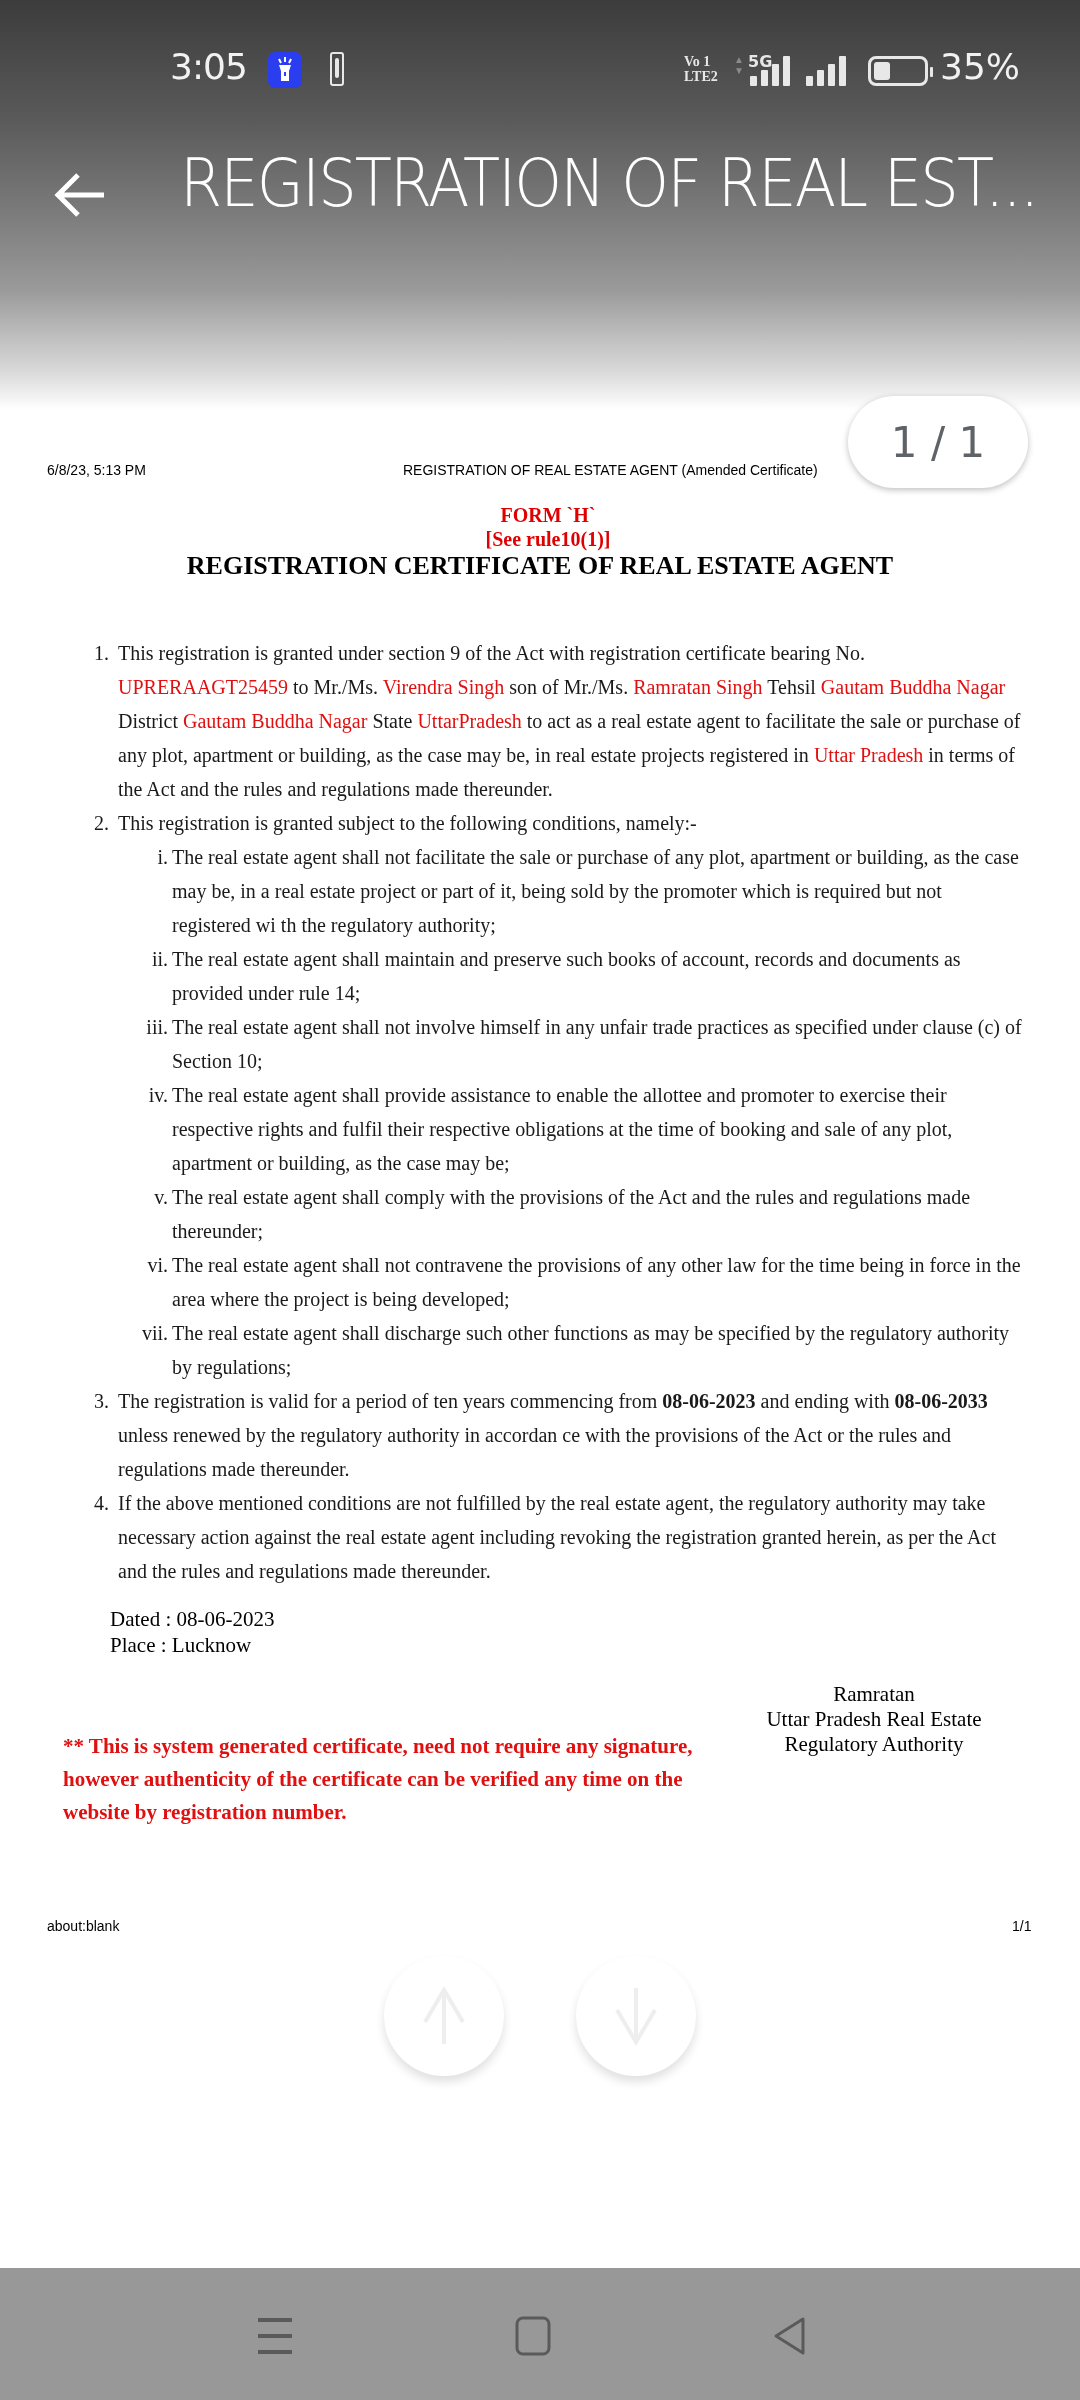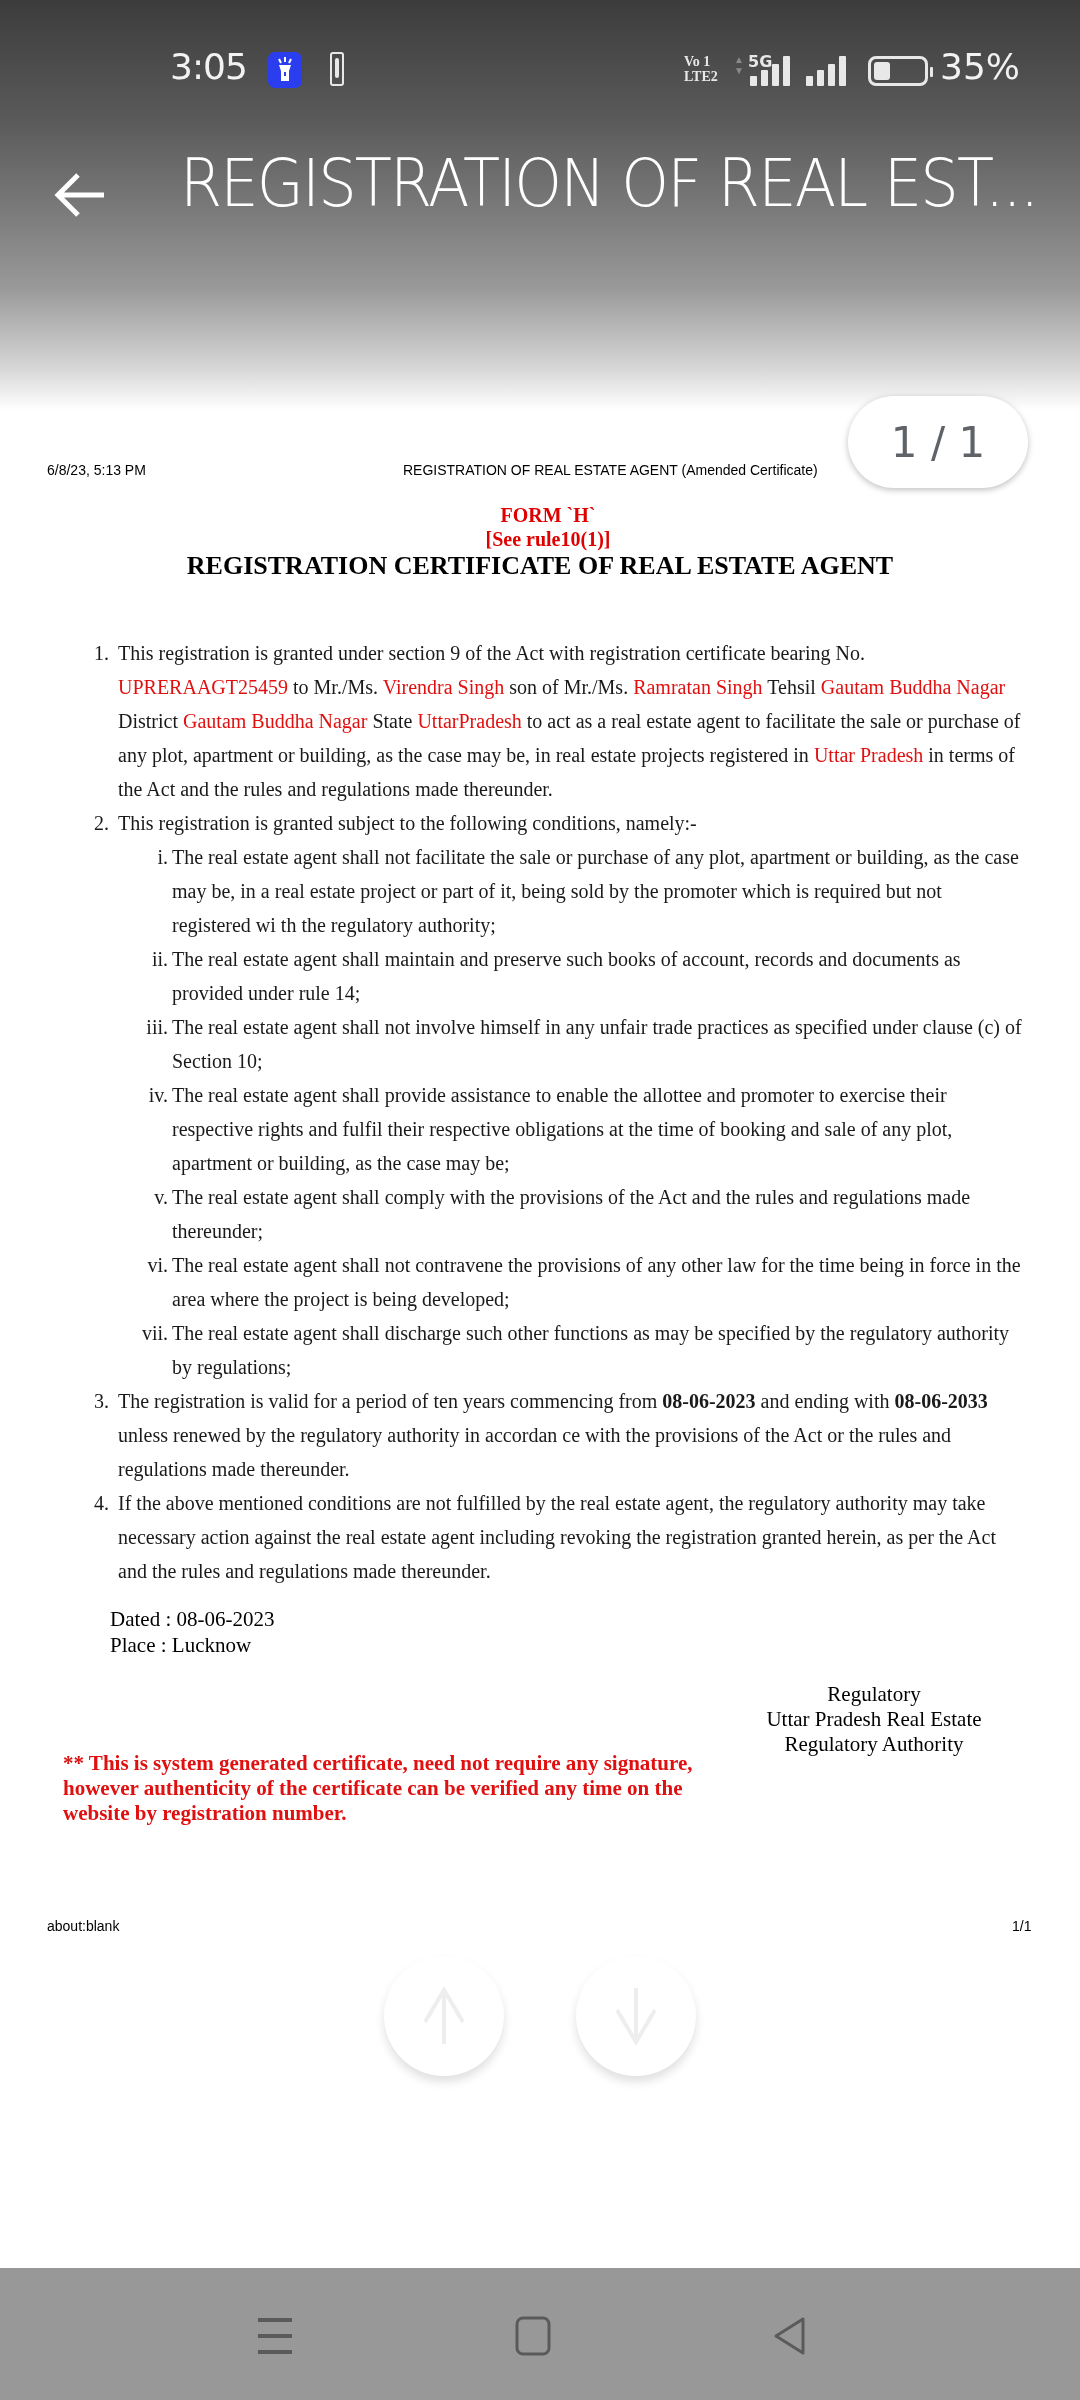--- a/index.html
+++ b/index.html
@@ -38,21 +38,21 @@
 
   .body-text { position:absolute; left:94px; top:636px; width:930px; font-size:20px; line-height:34px; color:#1a1a1a; }
   .red { color:#e01010; }
   .item { position:relative; padding-left:24px; }
   .item .num { position:absolute; left:0; top:0; }
   .sub { position:relative; padding-left:78px; }
   .sub .rn { position:absolute; right:calc(100% - 74px); top:0; text-align:right; white-space:nowrap; }
 
   .dated { position:absolute; left:63px; top:1606px; font-size:21px; line-height:26px; color:#000;margin-left:47px; }
   .secretary { position:absolute; left:754px; top:1682px; width:240px; text-align:center; font-size:21px; line-height:25px; color:#000; }
-  .disclaimer { position:absolute; left:63px; top:1730px; width:680px; font-size:21px; line-height:25px; color:#e01010; font-weight:bold;margin-top:21px; }
+  .disclaimer { position:absolute; left:63px; top:1730px; width:680px; font-size:21px; line-height:33px; color:#e01010; font-weight:bold; }
 
   .footer-left { position:absolute; left:47px; top:1918px; font-size:14px; color:#000; }
   .footer-right { position:absolute; left:1012px; top:1918px; font-size:14px; color:#000; }
 
   .nav-circle { position:absolute; top:1956px; width:120px; height:120px; border-radius:60px; background:#ffffff; box-shadow:0 6px 10px rgba(0,0,0,0.12); }
   .nav-up { left:384px; }
   .nav-down { left:576px; }
   .nav-circle svg { position:absolute; left:35px; top:30px; }
 
   .sys-nav { position:absolute; left:0; top:2268px; width:1080px; height:132px; background:#989898; }
@@ -143,21 +143,21 @@
     <span>If the above mentioned conditions are not fulfilled by the real estate agent, the regulatory authority may take necessary action against the real estate agent including revoking the registration granted herein, as per the Act and the rules and regulations made thereunder.</span>
   </div>
 </div>
 
 <div class="dated serif">
   <div>Dated : 08-06-2023</div>
   <div>Place : Lucknow</div>
 </div>
 
 <div class="secretary serif">
-  <div>Regulatory</div>
+  <div>Ramratan</div>
   <div>Uttar Pradesh Real Estate</div>
   <div>Regulatory Authority</div>
 </div>
 
 <div class="disclaimer serif">** This is system generated certificate, need not require any signature, however authenticity of the certificate can be verified any time on the website by registration number.</div>
 
 <div class="footer-left">about:blank</div>
 <div class="footer-right">1/1</div>
 
 <div class="nav-circle nav-up">

